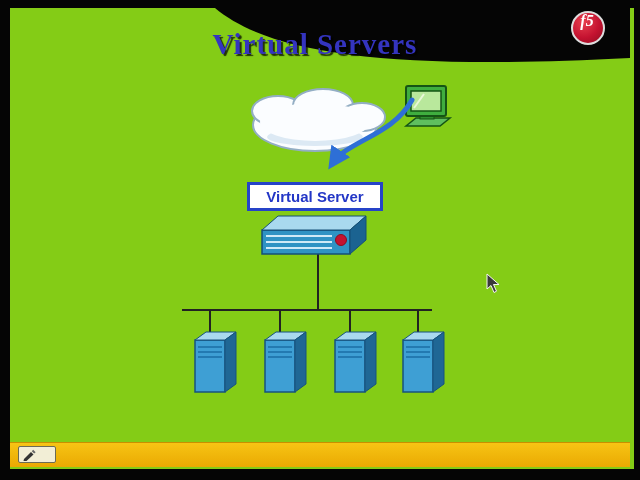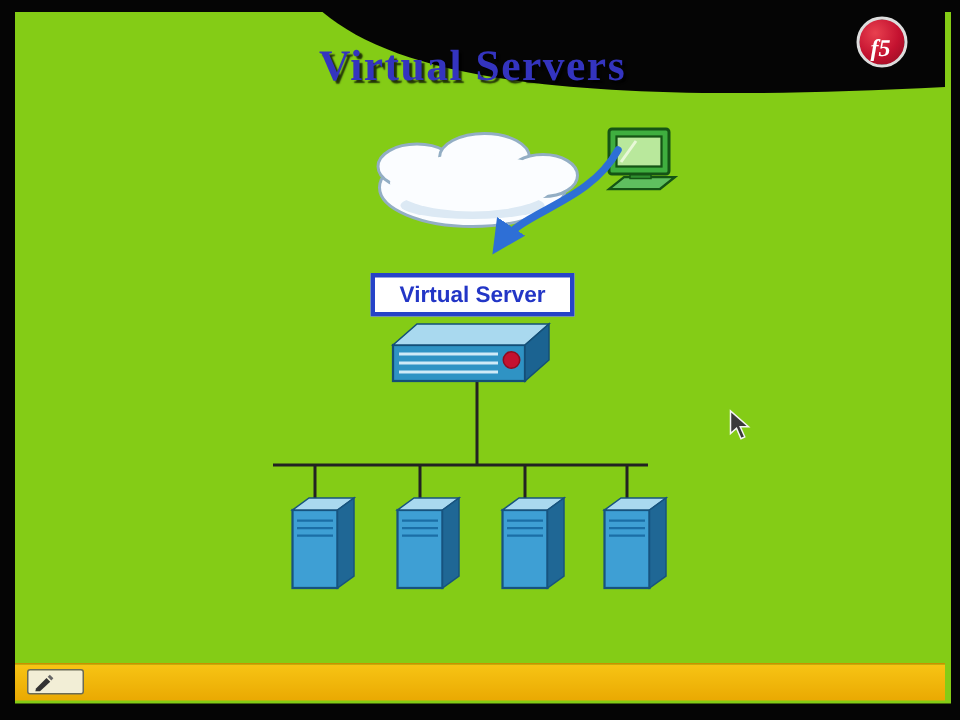--- a/index.html
+++ b/index.html
@@ -31,21 +31,21 @@
     display:flex;align-items:center;justify-content:center;
   }
   .vs-box span{
     font-size:15px;font-weight:bold;color:#2336c6;
   }
   .f5-logo{
     position:absolute;left:561px;top:3px;width:34px;height:34px;
     border-radius:50%;
     background:radial-gradient(circle at 35% 30%, #e8404f 0%, #c41230 55%, #8f0c20 100%);
     border:2px solid #ddd;box-sizing:border-box;
-    display:flex;align-items:flex-end;justify-content:center;
+    display:flex;align-items:flex-start;justify-content:center;
   }
   .f5-logo span{
     font-family:"Liberation Serif", serif;
     font-style:italic;font-weight:bold;font-size:16px;color:#fff;
     transform:translate(-1px,-1px);
   }
   .footer-bar{
     position:absolute;left:0;top:434px;width:620px;height:24px;
     background:linear-gradient(#f7c414,#eaa902);
     border-top:1px solid #c98f00;

